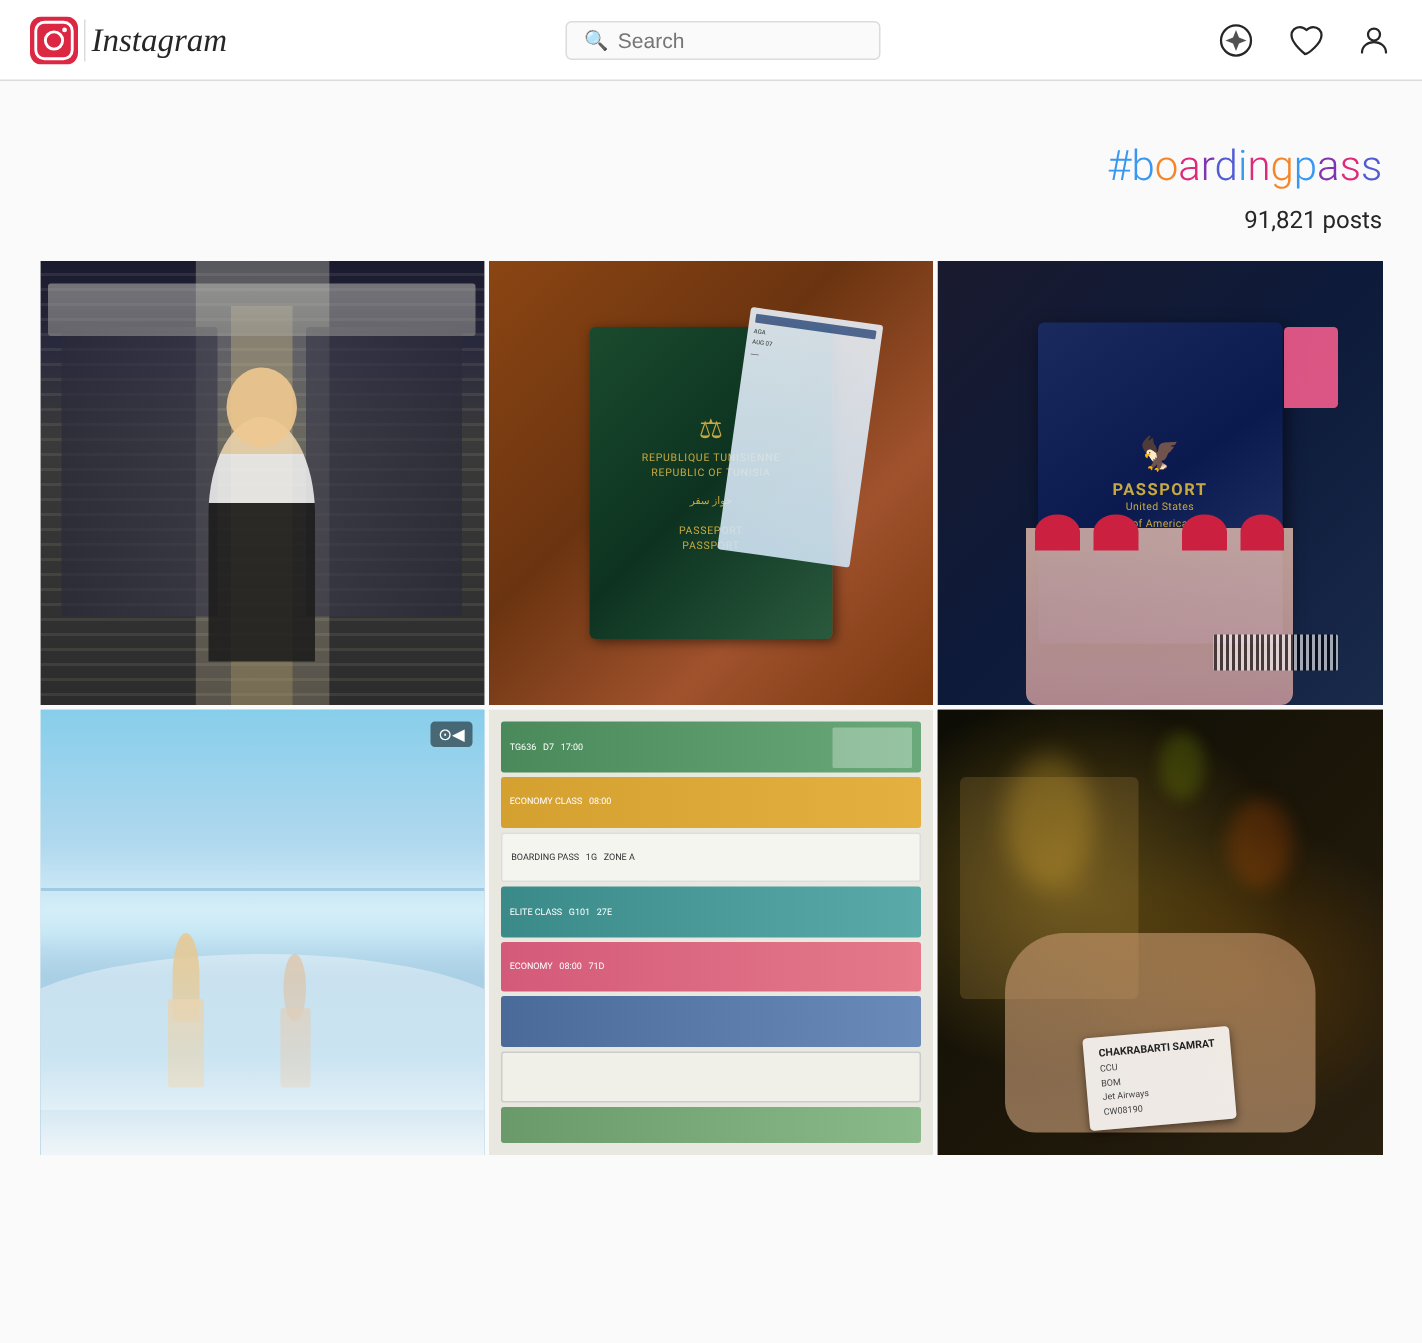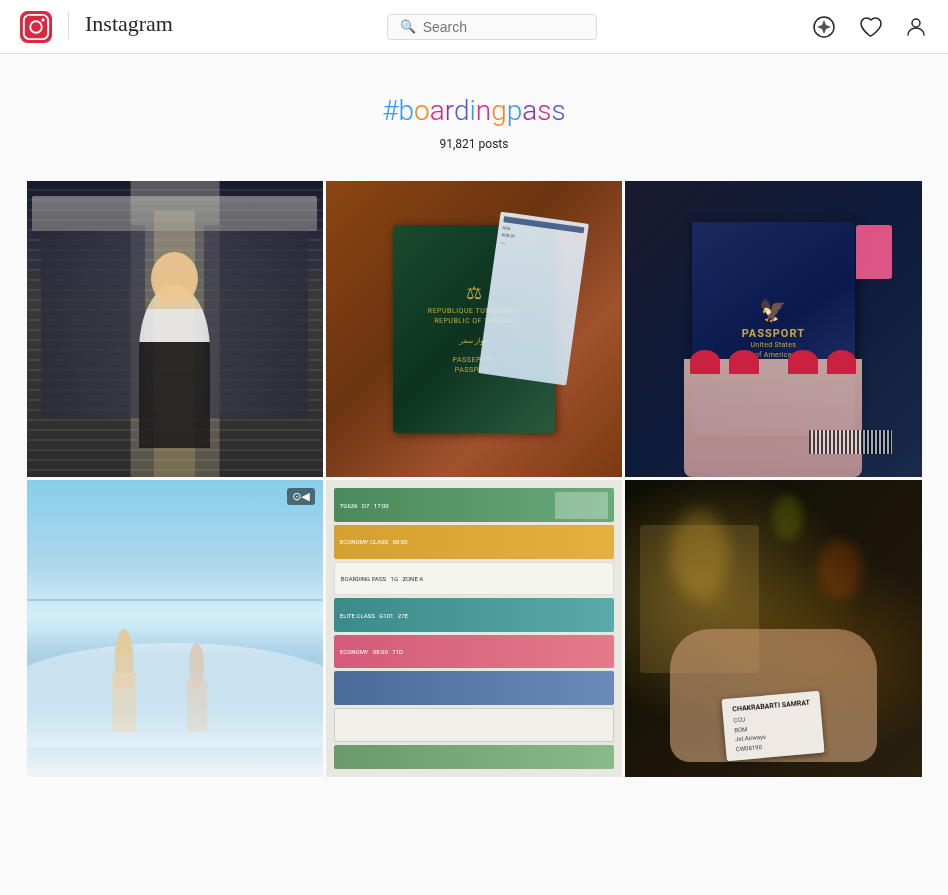--- a/index.html
+++ b/index.html
@@ -17,21 +17,22 @@
       display: flex;
       align-items: center;
       justify-content: space-between;
       padding: 0 20px;
       position: sticky;
       top: 0;
       z-index: 100;
     }
     .header-left {
       display: flex;
-      gap: 12px;
+      align-items: center;
+      font-style: italic;
     }
     .logo-icon {
       width: 32px;
       height: 32px;
     }
     .logo-divider {
       width: 1px;
       height: 28px;
       background: #dbdbdb;
       margin: 0 4px;
@@ -72,43 +73,43 @@
 
     
     .main {
       max-width: 935px;
       margin: 0 auto;
       padding: 40px 20px 20px;
     }
 
     
     .hashtag-hero {
-      text-align: center;
-      margin-bottom: 30px;
+      text-align: right;
+      margin-bottom: 18px;
     }
     .hashtag-title {
       font-size: 28px;
       font-weight: 300;
       margin-bottom: 10px;
     }
     .hashtag-title .h { color: #3897f0; }
     .hashtag-title .b { color: #3897f0; }
     .hashtag-title .o { color: #f58529; }
     .hashtag-title .a { color: #dd2a7b; }
     .hashtag-title .r { color: #8134af; }
     .hashtag-title .d { color: #515bd4; }
     .hashtag-title .i { color: #3897f0; }
     .hashtag-title .n { color: #dd2a7b; }
     .hashtag-title .g { color: #f58529; }
     .hashtag-title .p { color: #3897f0; }
     .hashtag-title .a2 { color: #8134af; }
     .hashtag-title .s { color: #dd2a7b; }
     .hashtag-title .s2 { color: #515bd4; }
     .post-count {
-      font-size: 12px;
+      font-size: 16px;
       color: #262626;
     }
 
     
     .section-label {
       font-size: 14px;
       font-weight: 600;
       color: #8e8e8e;
       margin-bottom: 12px;
     }

